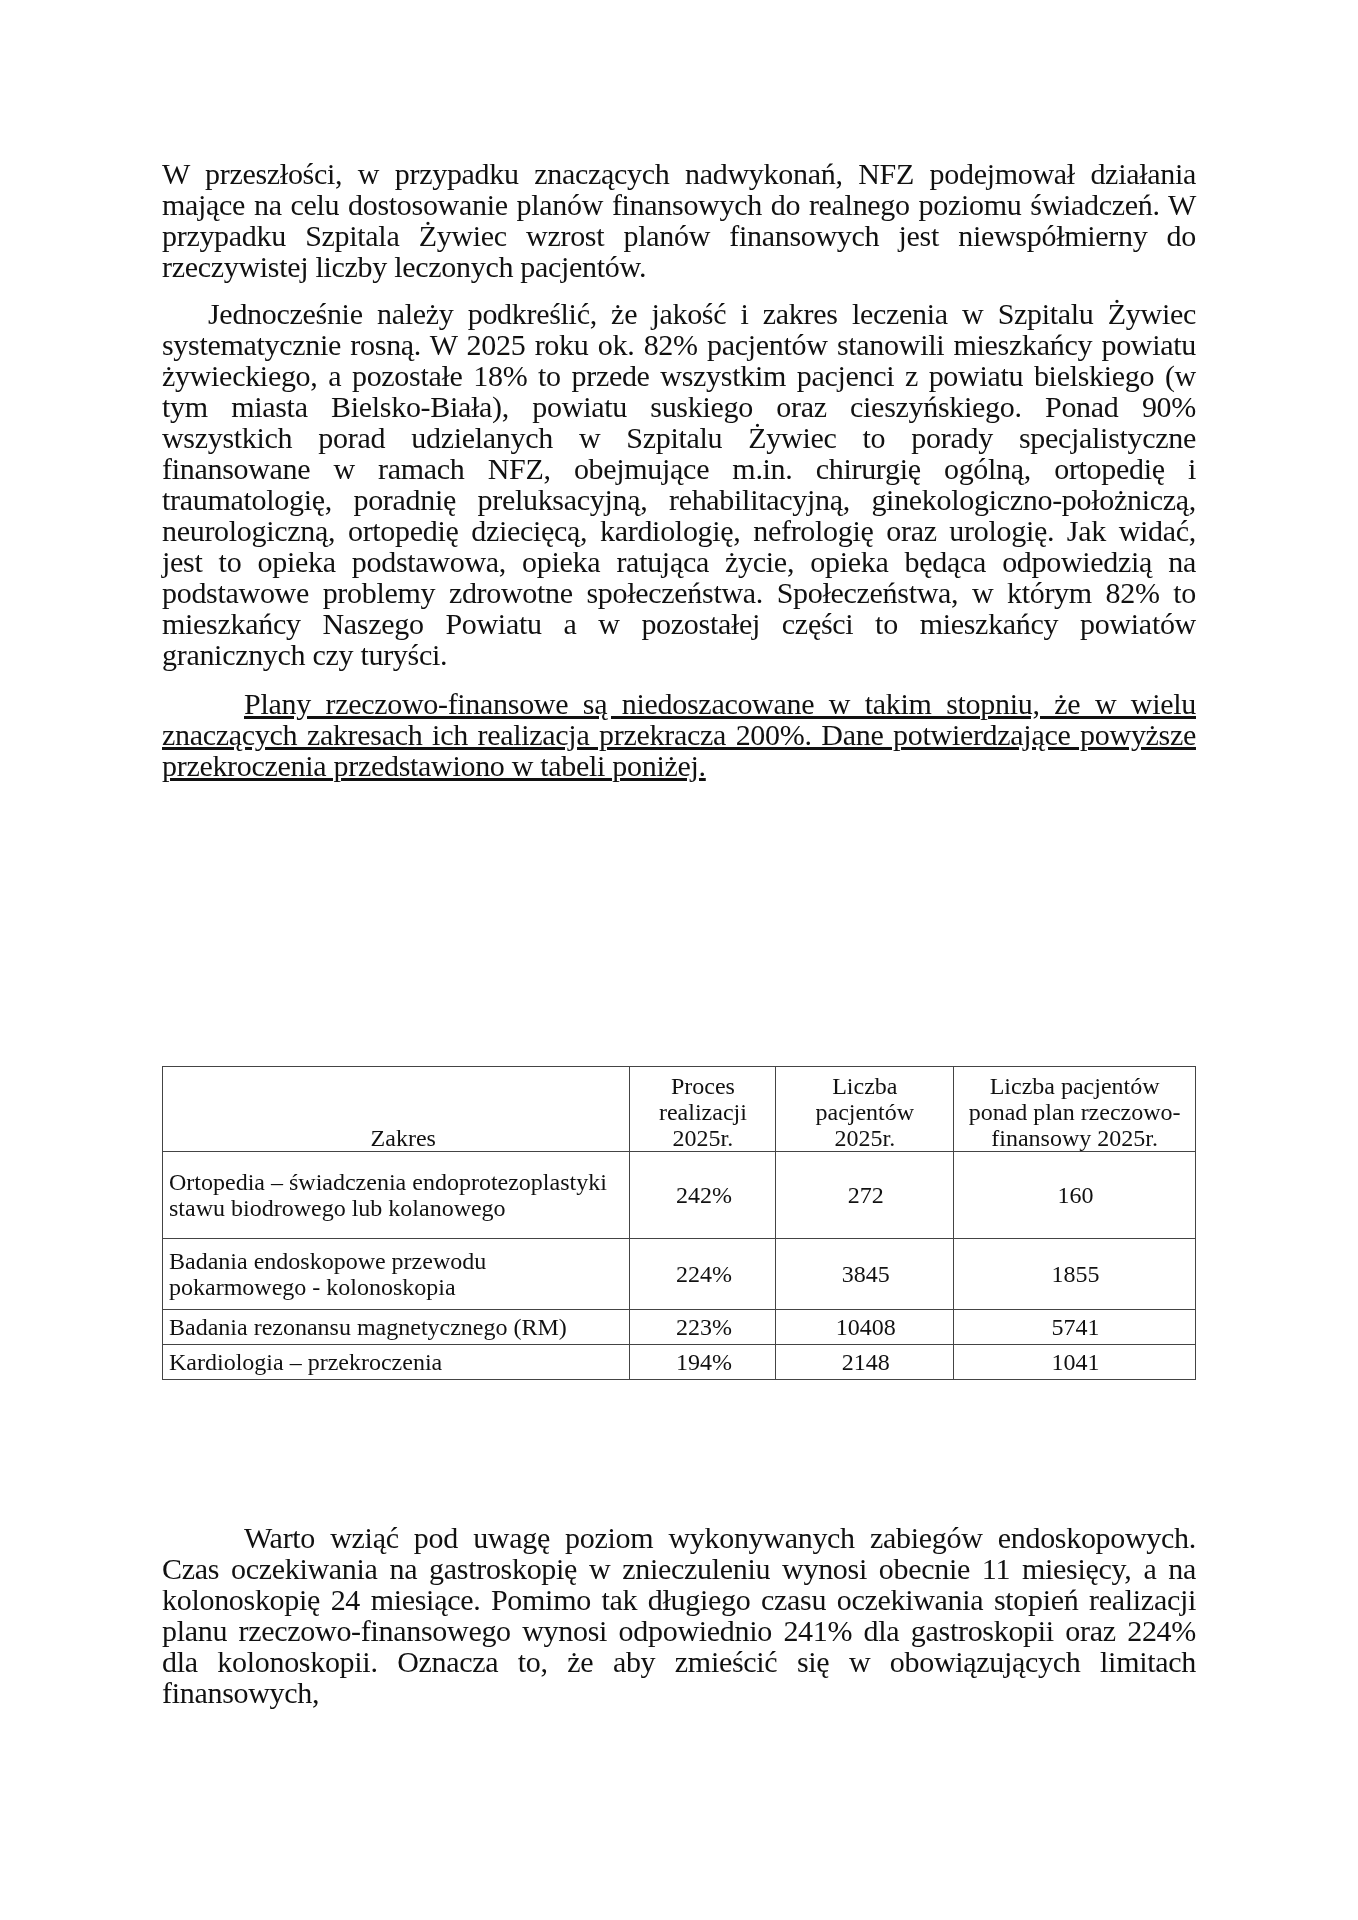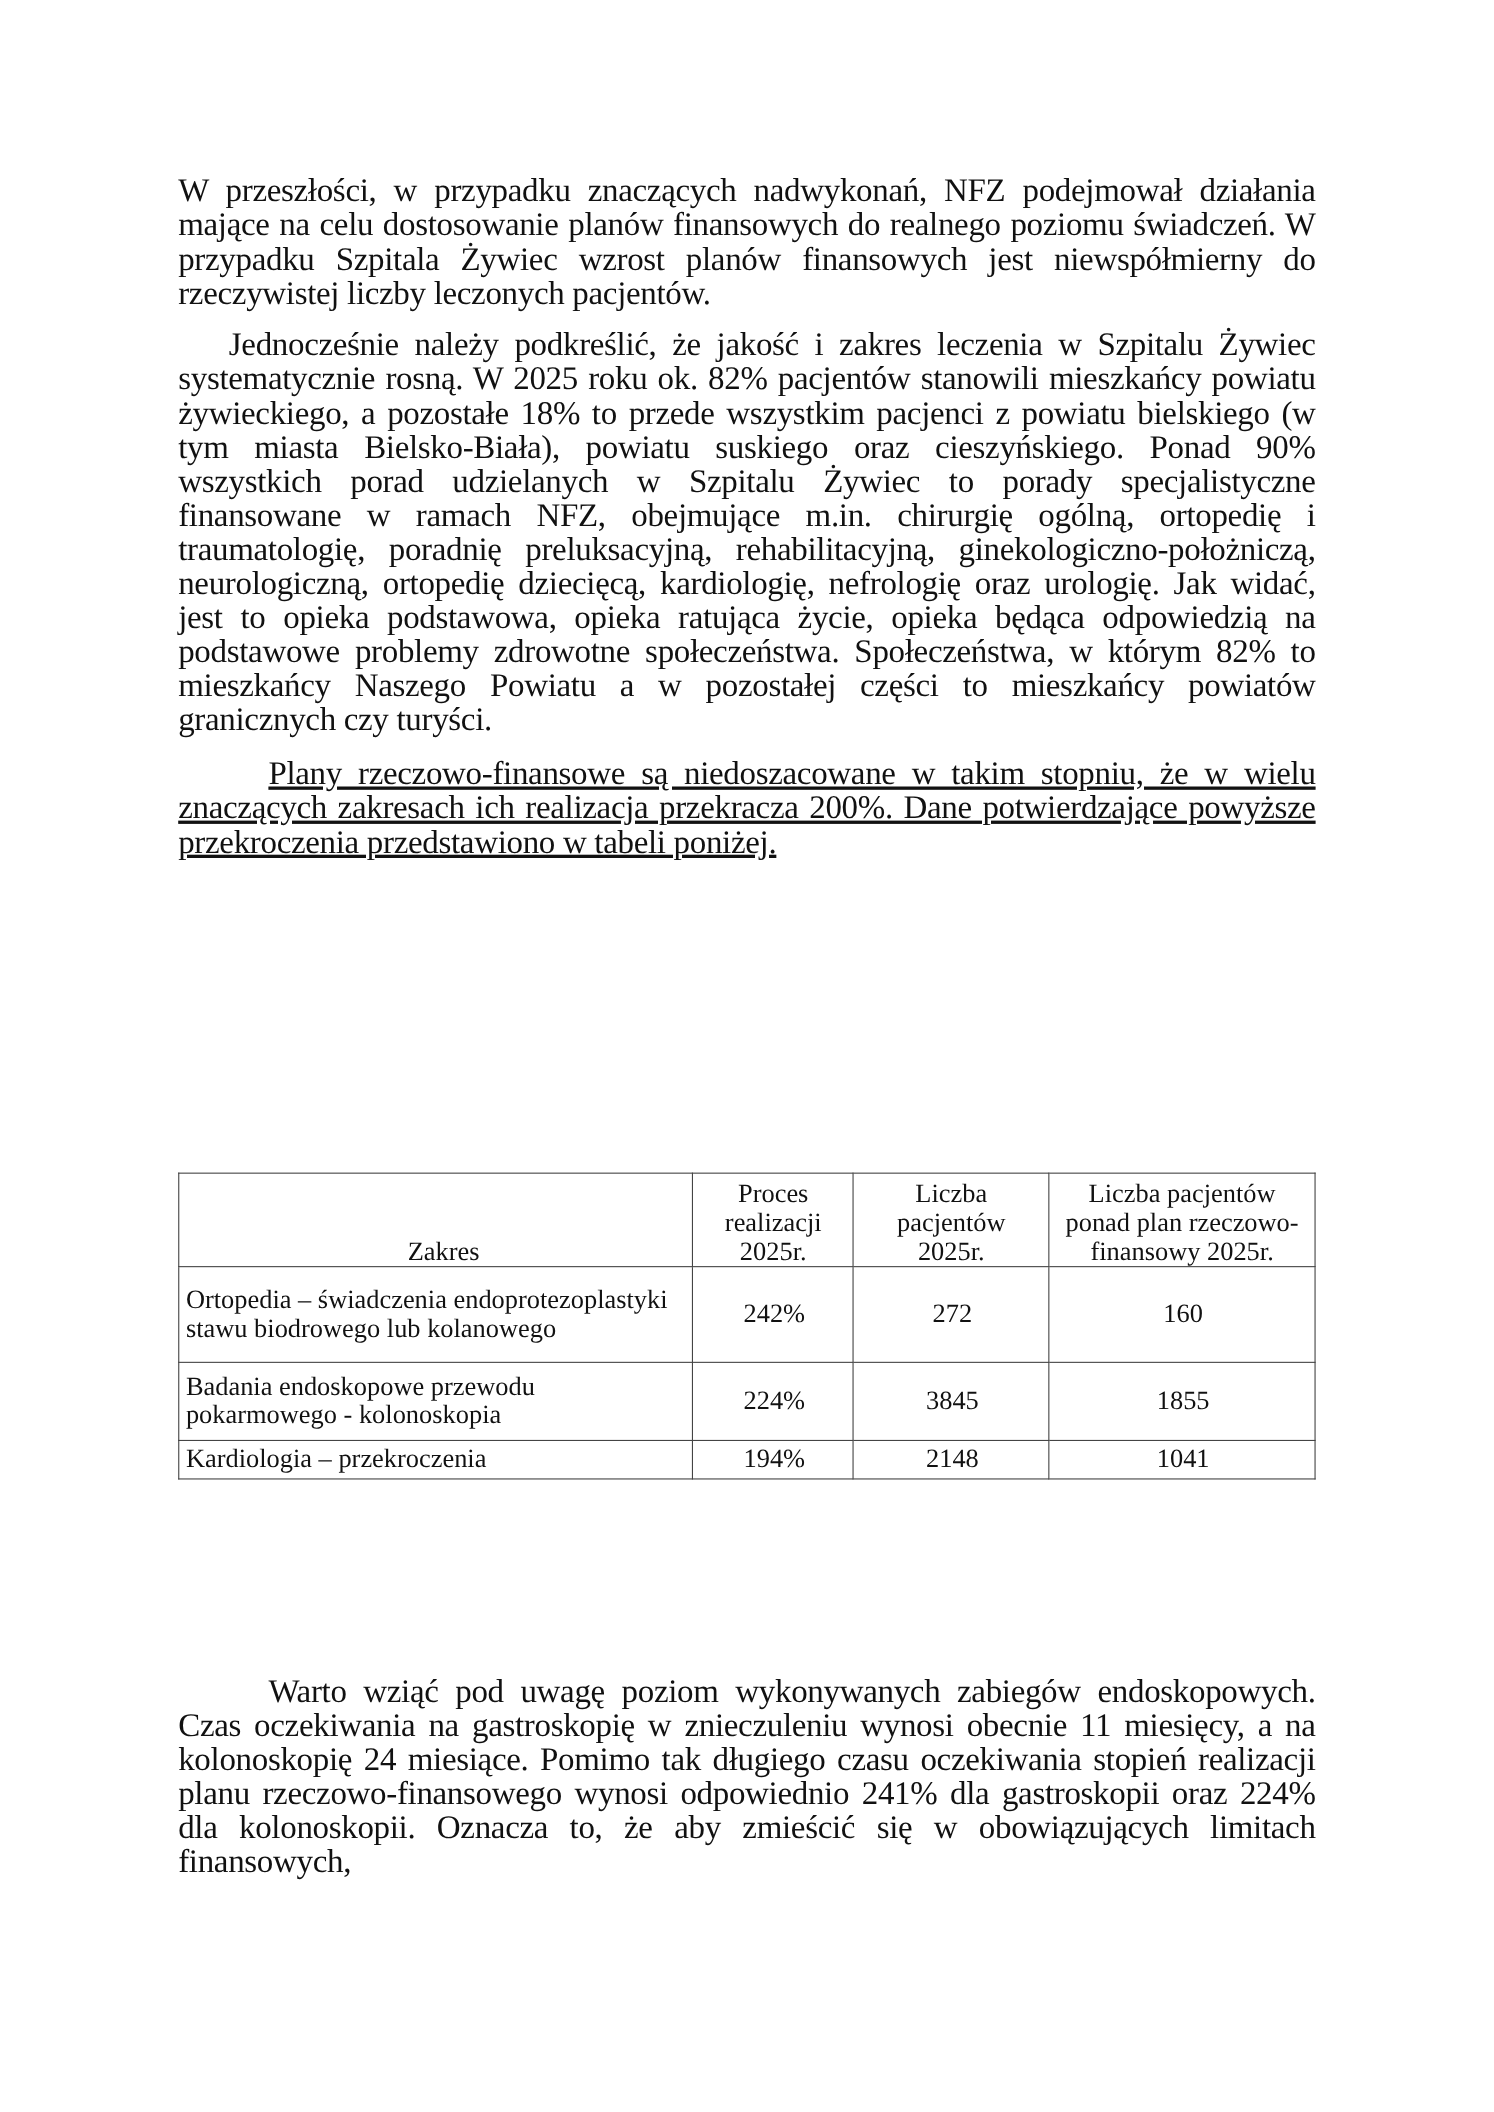--- a/index.html
+++ b/index.html
@@ -59,20 +59,26 @@
       <td class="num">242%</td>
       <td class="num">272</td>
       <td class="num">160</td>
     </tr>
     <tr class="r3">
       <td class="label">Badania endoskopowe przewodu pokarmowego - kolonoskopia</td>
       <td class="num">224%</td>
       <td class="num">3845</td>
       <td class="num">1855</td>
     </tr>
+    <tr class="r4">
+      <td class="label">Badania rezonansu magnetycznego (RM)</td>
+      <td class="num">223%</td>
+      <td class="num">10408</td>
+      <td class="num">5741</td>
+    </tr>
     <tr class="r5">
       <td class="label">Kardiologia – przekroczenia</td>
       <td class="num">194%</td>
       <td class="num">2148</td>
       <td class="num">1041</td>
     </tr>
   </tbody>
 </table>
 
 <div class="after">

